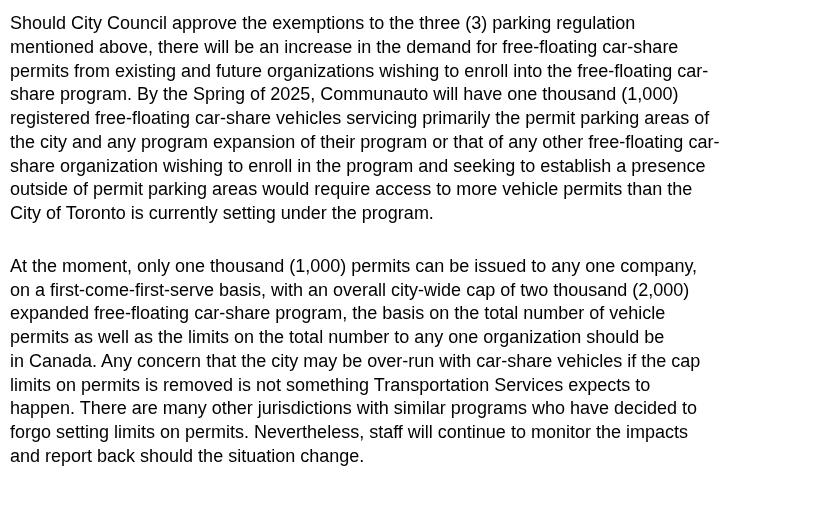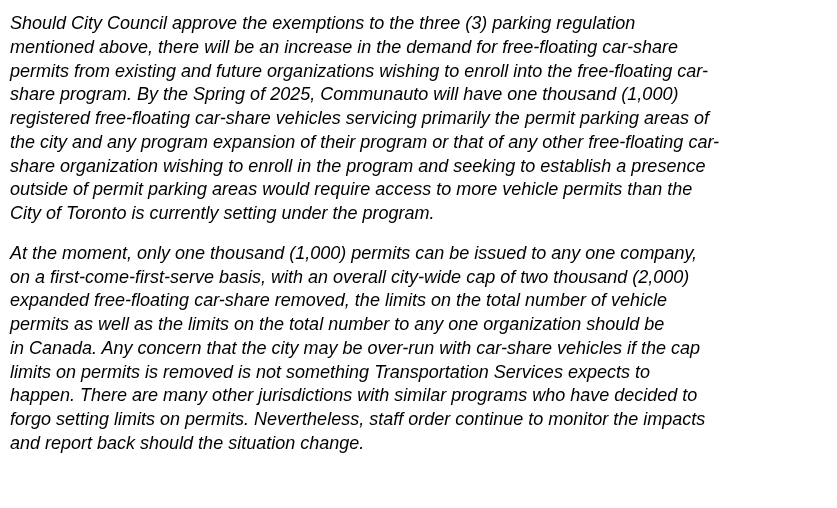--- a/index.html
+++ b/index.html
@@ -19,24 +19,23 @@
     padding: 12px 4px 0 10px;
     font-family: "Liberation Sans", sans-serif;
     font-size: 18px;
     line-height: 23.75px;
     color: #000000;
     -webkit-font-smoothing: subpixel-antialiased;
   }
   .para {
     margin: 0;
     padding: 0;
-    font-style: italic;
   }
   .para + .para {
-    margin-top: 16px;
+    margin-top: 29px;
   }
   .line {
     display: block;
     white-space: nowrap;
   }
 </style>
 </head>
 <body>
 
 <div class="page">
@@ -49,22 +48,22 @@
     <span class="line">registered free-floating car-share vehicles servicing primarily the permit parking areas of</span>
     <span class="line">the city and any program expansion of their program or that of any other free-floating car-</span>
     <span class="line">share organization wishing to enroll in the program and seeking to establish a presence</span>
     <span class="line">outside of permit parking areas would require access to more vehicle permits than the</span>
     <span class="line">City of Toronto is currently setting under the program.</span>
   </p>
 
   <p class="para">
     <span class="line">At the moment, only one thousand (1,000) permits can be issued to any one company,</span>
     <span class="line">on a first-come-first-serve basis, with an overall city-wide cap of two thousand (2,000)</span>
-    <span class="line">expanded free-floating car-share removed, the limits on the total number of vehicle</span>
+    <span class="line">expanded free-floating car-share program, the basis on the total number of vehicle</span>
     <span class="line">permits as well as the limits on the total number to any one organization should be</span>
     <span class="line">in Canada. Any concern that the city may be over-run with car-share vehicles if the cap</span>
     <span class="line">limits on permits is removed is not something Transportation Services expects to</span>
     <span class="line">happen. There are many other jurisdictions with similar programs who have decided to</span>
-    <span class="line">forgo setting limits on permits. Nevertheless, staff order continue to monitor the impacts</span>
+    <span class="line">forgo setting limits on permits. Nevertheless, staff will continue to monitor the impacts</span>
     <span class="line">and report back should the situation change.</span>
   </p>
 
 </div>
 
 </body></html>

